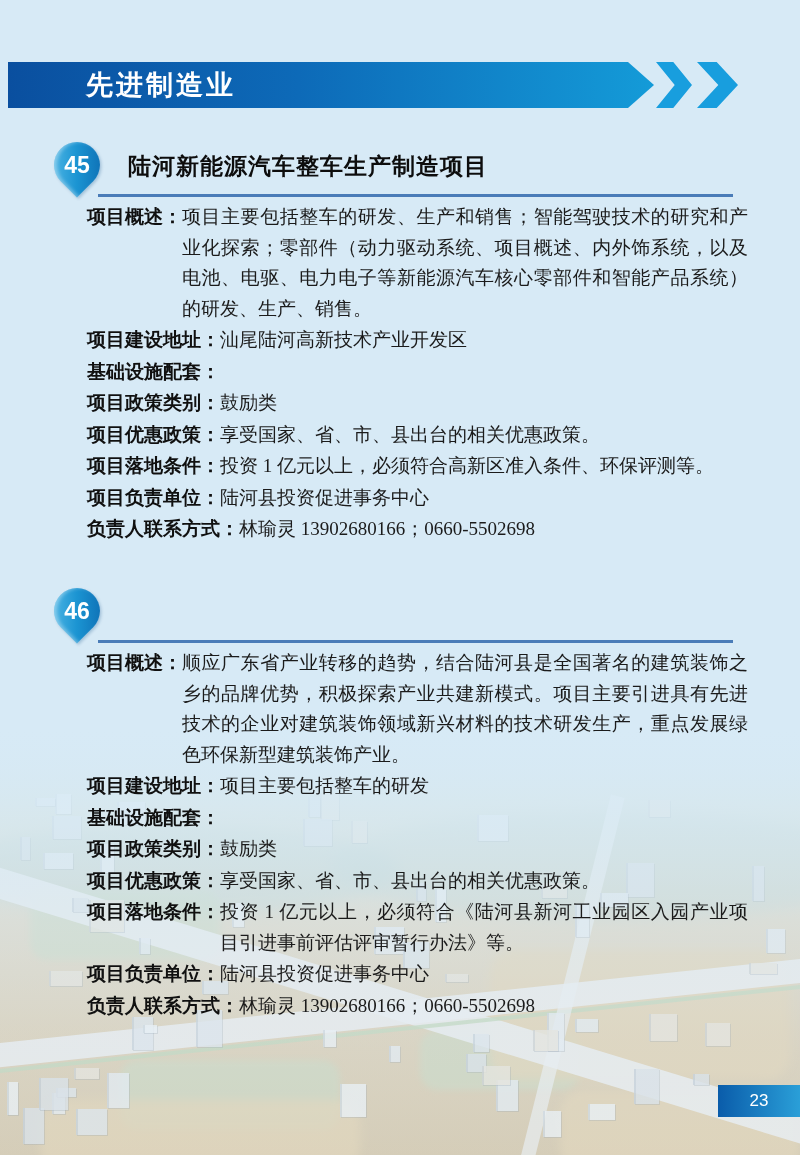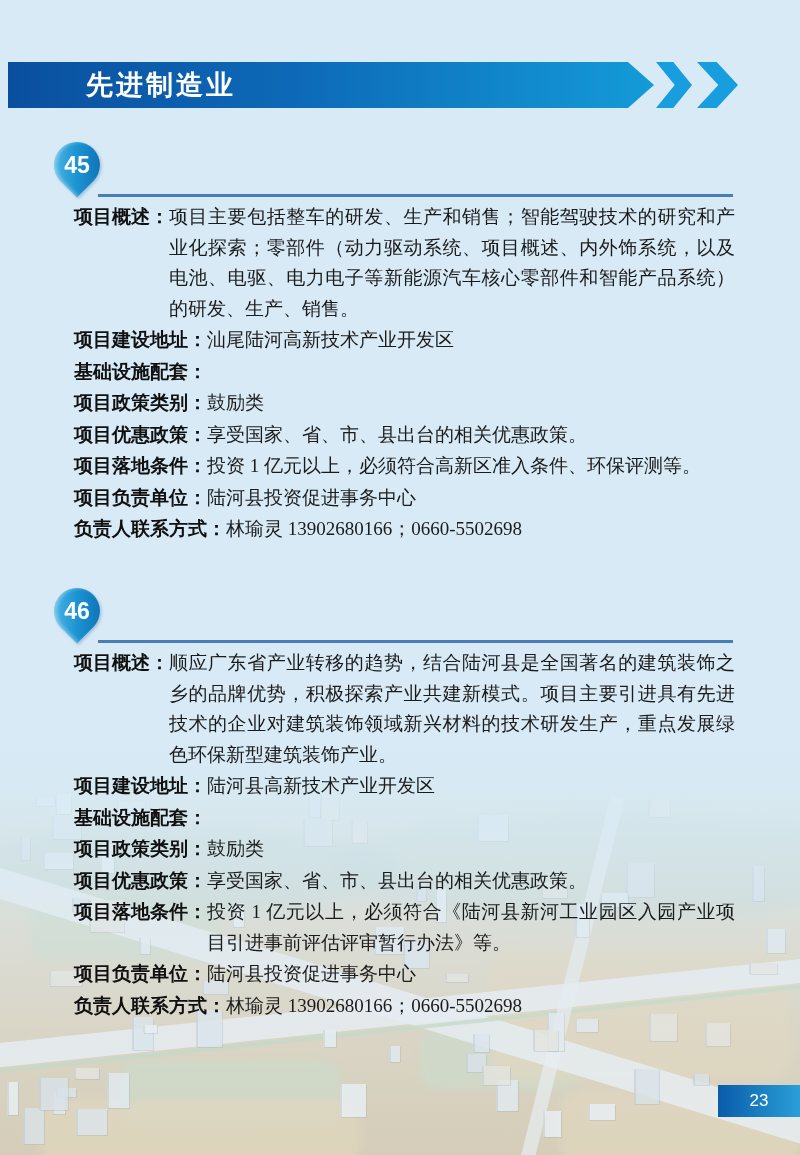--- a/index.html
+++ b/index.html
@@ -40,21 +40,21 @@
     position:absolute;inset:0;transform:rotate(45deg);
     display:flex;align-items:center;justify-content:center;
     color:#fff;font-weight:bold;font-size:23px;
   }
   .sec-title{
     position:absolute;left:75px;top:13px;
     font-family:"Liberation Serif",serif;font-weight:bold;
     font-size:23px;color:#0d0d0d;letter-spacing:1px;white-space:nowrap;
   }
   .sec-rule{position:absolute;left:45px;right:0;top:56px;height:3px;background:#4a7cb8;}
-  .fields{position:relative;left:21px;width:661px;}
+  .fields{position:relative;left:34px;width:661px;}
   .field{display:flex;font-size:19px;line-height:30.5px;color:#1b1b1b;margin-bottom:1px;}
   .flabel{font-weight:bold;white-space:nowrap;color:#101010;}
   .fvalue{font-family:"Liberation Serif","DejaVu Serif",serif;flex:1;text-align:justify;}
 
   
   #photo{position:absolute;left:0;top:730px;width:800px;height:425px;overflow:hidden;z-index:1;}
   #photo-base{position:absolute;inset:0;
     background:linear-gradient(180deg,#d3e2e6 0%,#d7dfd2 18%,#ddd3bc 45%,#d8c9ab 75%,#d2c2a2 100%);}
   .hill{position:absolute;background:#b7cfc9;border-radius:50%;filter:blur(7px);opacity:.5;}
   #hill1{left:-60px;top:95px;width:460px;height:90px;}
@@ -169,20 +169,21 @@
   <span class="banner-title">先进制造业</span>
 </div>
 <div class="chev" id="chev1"></div>
 <div class="chev" id="chev2"></div>
 
 <div class="section" id="sec45">
   <div class="sec-head">
     <div class="pin">
       <span class="pin-num">45</span>
     </div>
+    <div class="sec-title">陆河新能源汽车整车生产制造项目</div>
     <div class="sec-rule"></div>
   </div>
   <div class="fields">
       <div class="field">
         <span class="flabel">项目概述：</span>
         <span class="fvalue">项目主要包括整车的研发、生产和销售；智能驾驶技术的研究和产业化探索；零部件（动力驱动系统、项目概述、内外饰系统，以及电池、电驱、电力电子等新能源汽车核心零部件和智能产品系统）的研发、生产、销售。</span>
       </div>
       <div class="field">
         <span class="flabel">项目建设地址：</span>
         <span class="fvalue">汕尾陆河高新技术产业开发区</span>
@@ -220,21 +221,21 @@
     </div>
     <div class="sec-rule"></div>
   </div>
   <div class="fields">
       <div class="field">
         <span class="flabel">项目概述：</span>
         <span class="fvalue">顺应广东省产业转移的趋势，结合陆河县是全国著名的建筑装饰之乡的品牌优势，积极探索产业共建新模式。项目主要引进具有先进技术的企业对建筑装饰领域新兴材料的技术研发生产，重点发展绿色环保新型建筑装饰产业。</span>
       </div>
       <div class="field">
         <span class="flabel">项目建设地址：</span>
-        <span class="fvalue">陆河县高新技术产业开发区</span>
+        <span class="fvalue">项目主要包括整车的研发</span>
       </div>
       <div class="field">
         <span class="flabel">基础设施配套：</span>
       </div>
       <div class="field">
         <span class="flabel">项目政策类别：</span>
         <span class="fvalue">鼓励类</span>
       </div>
       <div class="field">
         <span class="flabel">项目优惠政策：</span>

